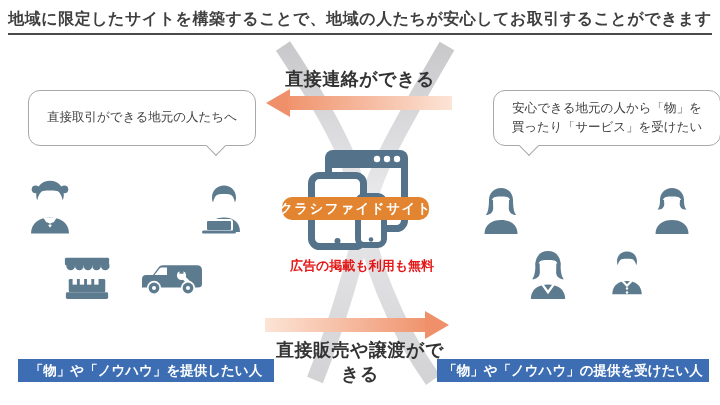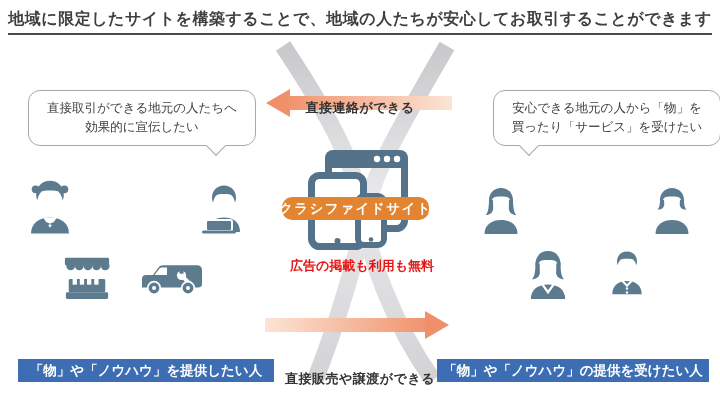--- a/index.html
+++ b/index.html
@@ -25,22 +25,22 @@
   .bubble::after{
     content:"";position:absolute;bottom:-7.5px;width:13px;height:13px;background:#fff;
     border-right:1.5px solid #a8a8a8;border-bottom:1.5px solid #a8a8a8;transform:rotate(45deg);
   }
   .bubble-left{left:28px;}
   .bubble-left::after{right:32px;}
   .bubble-right{left:493px;}
   .bubble-right::after{left:28px;}
   
   .arrow-label{
-    position:absolute;width:170px;text-align:center;font-size:13px;font-weight:bold;
-    color:#333;z-index:3;letter-spacing:.5px;margin-top:32px;
+    position:absolute;width:170px;text-align:center;font-size:18px;font-weight:bold;
+    color:#333;z-index:3;letter-spacing:.5px;
   }
   .arrow-label-top{left:275px;top:67px;}
   .arrow-label-bottom{left:275px;top:338px;}
   .arrow{position:absolute;height:28px;z-index:2;}
   .arrow-top{left:266px;top:89px;width:186px;}
   .arrow-bottom{left:265px;top:311px;width:184px;}
   .arrow .head-left{
     position:absolute;left:0;top:0;width:0;height:0;
     border-top:14px solid transparent;border-bottom:14px solid transparent;
     border-right:24px solid #f0906a;
@@ -105,21 +105,20 @@
     <path d="M283,46 C347,142 356,176 362,212 C369,256 392,322 433,380" stroke="url(#gg)" stroke-width="17" fill="none"></path>
     <path d="M447,46 C391,142 373,176 366,212 C357,256 338,322 315,380" stroke="url(#gg)" stroke-width="17" fill="none"></path>
   </svg>
 
   <div class="title">
     <span>地域に限定したサイトを構築することで、地域の人たちが安心してお取引することができます</span>
   </div>
 
   <div class="bubble bubble-left">
     <span>直接取引ができる地元の人たちへ</span>
-    <span>効果的に宣伝したい</span>
   </div>
 
   <div class="bubble bubble-right">
     <span>安心できる地元の人から「物」を</span>
     <span>買ったり「サービス」を受けたい</span>
   </div>
 
   <div class="arrow-label arrow-label-top">直接連絡ができる</div>
   <div class="arrow arrow-top">
     <div class="head-left"></div>

